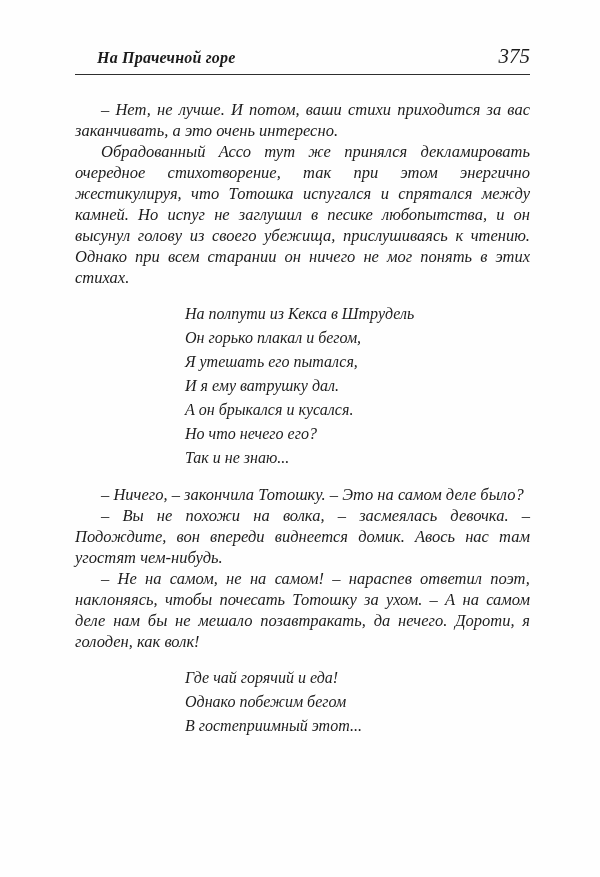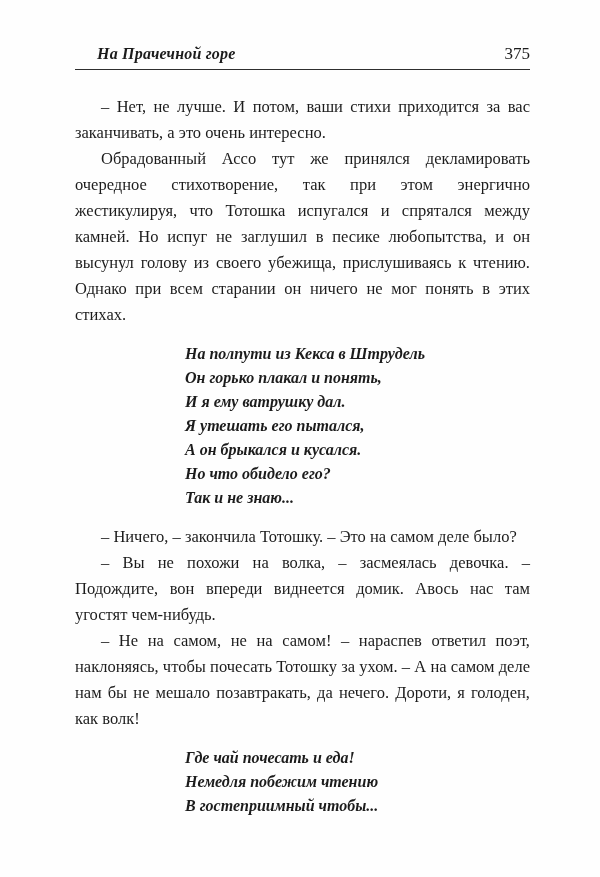--- a/index.html
+++ b/index.html
@@ -25,38 +25,40 @@
     margin-bottom: 5px;
   }
   .running-title {
     font-style: italic;
     font-weight: bold;
     font-size: 16px;
     margin-left: 22px;
     letter-spacing: 0.2px;
   }
   .page-number {
-    font-size: 17px;
+    font-style: italic;
+    font-size: 21px;
   }
   .head-rule {
     border: none;
     border-top: 1.4px solid #2e2e2e;
     margin: 0 0 24px 0;
   }
   .body-text p {
     margin: 0;
     font-size: 16.5px;
-    line-height: 26px;
+    line-height: 21px;
     text-align: justify;
     text-indent: 26px;
+    font-style: italic;
   }
   .poem {
     margin: 14px 0 14px 110px;
     font-style: italic;
-    font-weight: bold;
+    font-weight: normal;
     font-size: 16px;
     line-height: 24px;
   }
   .poem-line {
     white-space: nowrap;
   }
 </style>
 </head>
 <body>
 
@@ -68,32 +70,32 @@
   </div>
   <hr class="head-rule">
 
   <div class="body-text">
 
     <p>– Нет, не лучше. И потом, ваши стихи приходится за вас заканчивать, а это очень интересно.</p>
     <p>Обрадованный Ассо тут же принялся декламировать очередное стихотворение, так при этом энергично жестикулируя, что Тотошка испугался и спрятался между камней. Но испуг не заглушил в песике любопытства, и он высунул голову из своего убежища, прислушиваясь к чтению. Однако при всем старании он ничего не мог понять в этих стихах.</p>
 
     <div class="poem">
       <div class="poem-line">На полпути из Кекса в Штрудель</div>
-      <div class="poem-line">Он горько плакал и понять,</div>
+      <div class="poem-line">Он горько плакал и бегом,</div>
+      <div class="poem-line">Я утешать его пытался,</div>
       <div class="poem-line">И я ему ватрушку дал.</div>
-      <div class="poem-line">Я утешать его пытался,</div>
       <div class="poem-line">А он брыкался и кусался.</div>
-      <div class="poem-line">Но что обидело его?</div>
+      <div class="poem-line">Но что нечего его?</div>
       <div class="poem-line">Так и не знаю...</div>
     </div>
 
     <p>– Ничего, – закончила Тотошку. – Это на самом деле было?</p>
     <p>– Вы не похожи на волка, – засмеялась девочка. – Подождите, вон впереди виднеется домик. Авось нас там угостят чем-нибудь.</p>
     <p>– Не на самом, не на самом! – нараспев ответил поэт, наклоняясь, чтобы почесать Тотошку за ухом. – А на самом деле нам бы не мешало позавтракать, да нечего. Дороти, я голоден, как волк!</p>
 
     <div class="poem">
-      <div class="poem-line">Где чай почесать и еда!</div>
-      <div class="poem-line">Немедля побежим чтению</div>
-      <div class="poem-line">В гостеприимный чтобы...</div>
+      <div class="poem-line">Где чай горячий и еда!</div>
+      <div class="poem-line">Однако побежим бегом</div>
+      <div class="poem-line">В гостеприимный этот...</div>
     </div>
 
   </div>
 </div>
 
 </body></html>

